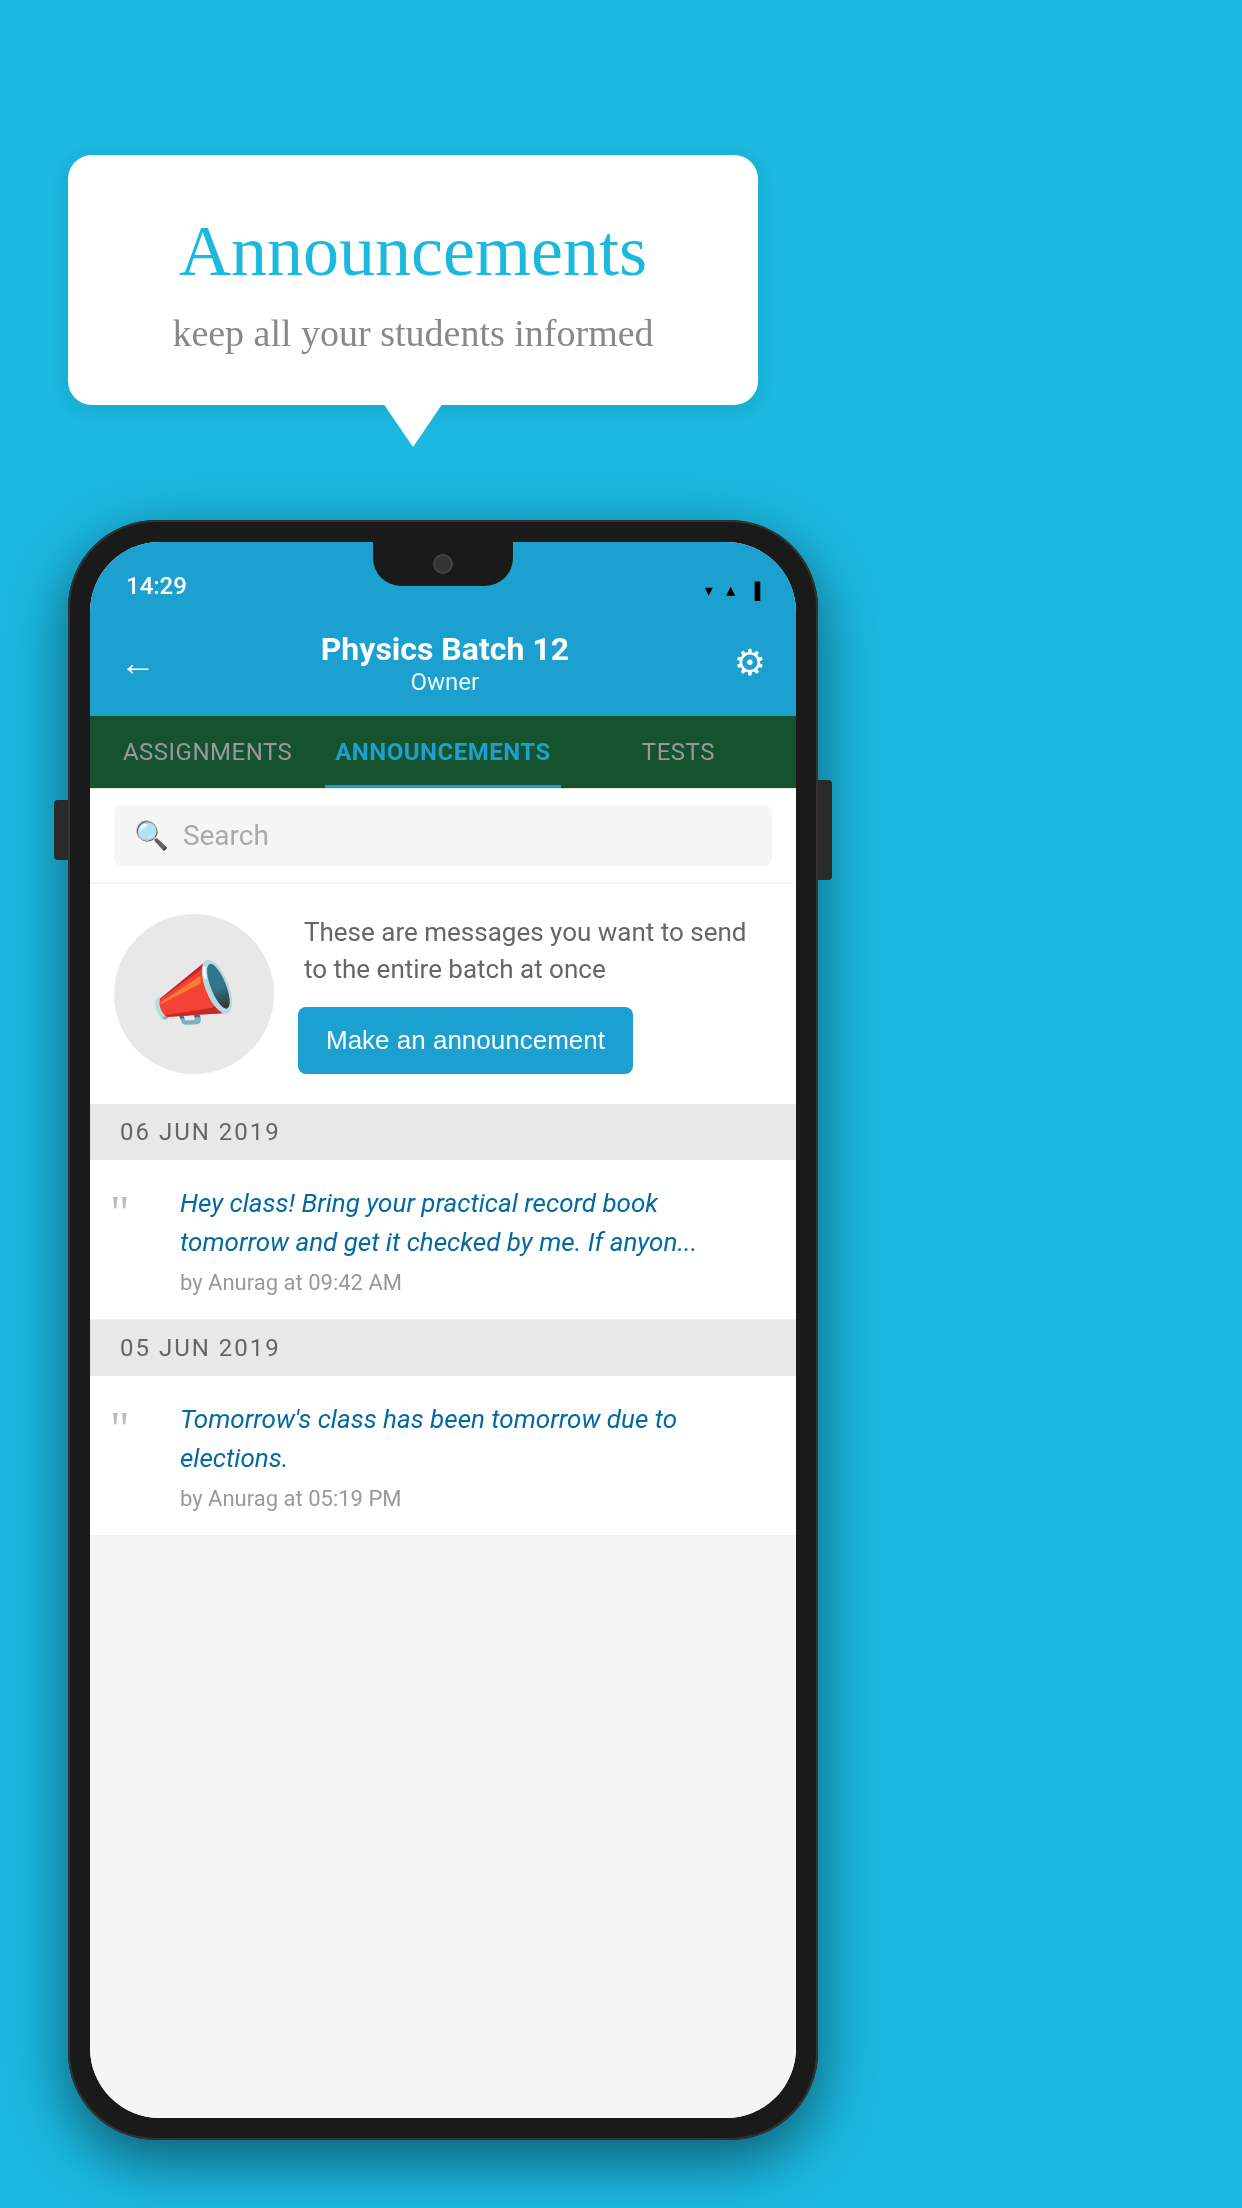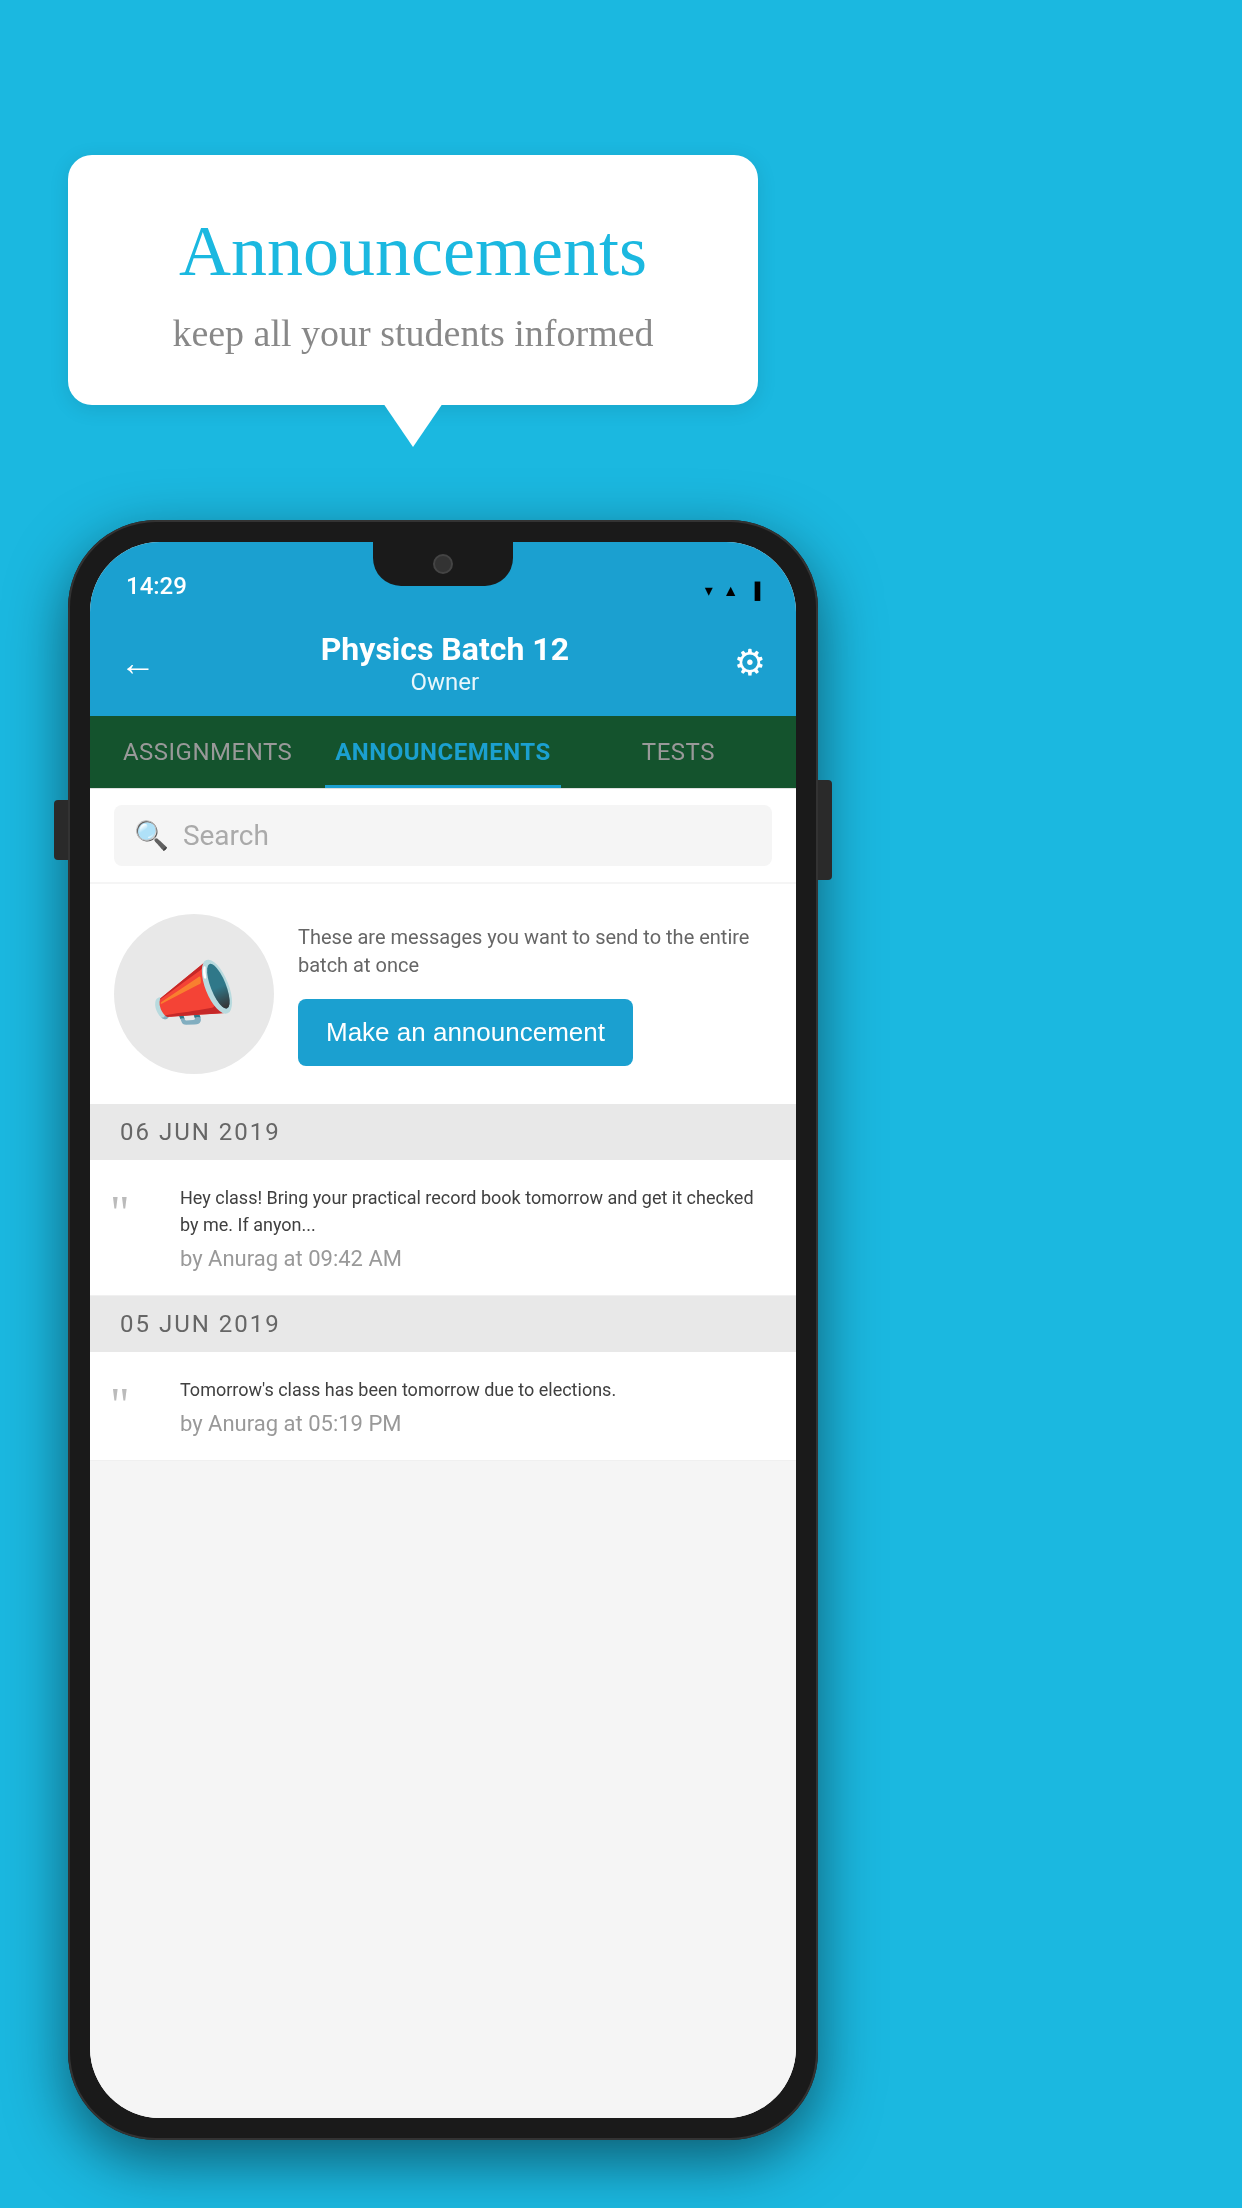--- a/index.html
+++ b/index.html
@@ -286,24 +286,25 @@
     .megaphone-icon {
       font-size: 70px;
       color: #607080;
     }
 
     .promo-right {
       flex: 1;
     }
 
     .promo-text {
-      font-size: 20px;
+      font-size: 26px;
       color: #666;
       line-height: 1.4;
       margin-bottom: 20px;
+      margin-left: 6px;
     }
 
     .make-announcement-btn {
       background: #1BA0D0;
       color: white;
       border: none;
       border-radius: 8px;
       padding: 18px 28px;
       font-size: 26px;
       font-weight: 500;
@@ -339,22 +340,23 @@
       padding-top: 10px;
       flex-shrink: 0;
       width: 50px;
     }
 
     .announcement-content {
       flex: 1;
     }
 
     .announcement-message {
-      font-size: 18px;
-      color: #404040;
+      font-size: 26px;
+      color: #0369a1;
+      font-style: italic;
       line-height: 1.5;
       margin-bottom: 8px;
     }
 
     .announcement-meta {
       font-size: 22px;
       color: #999;
     }
   </style>
 </head>

